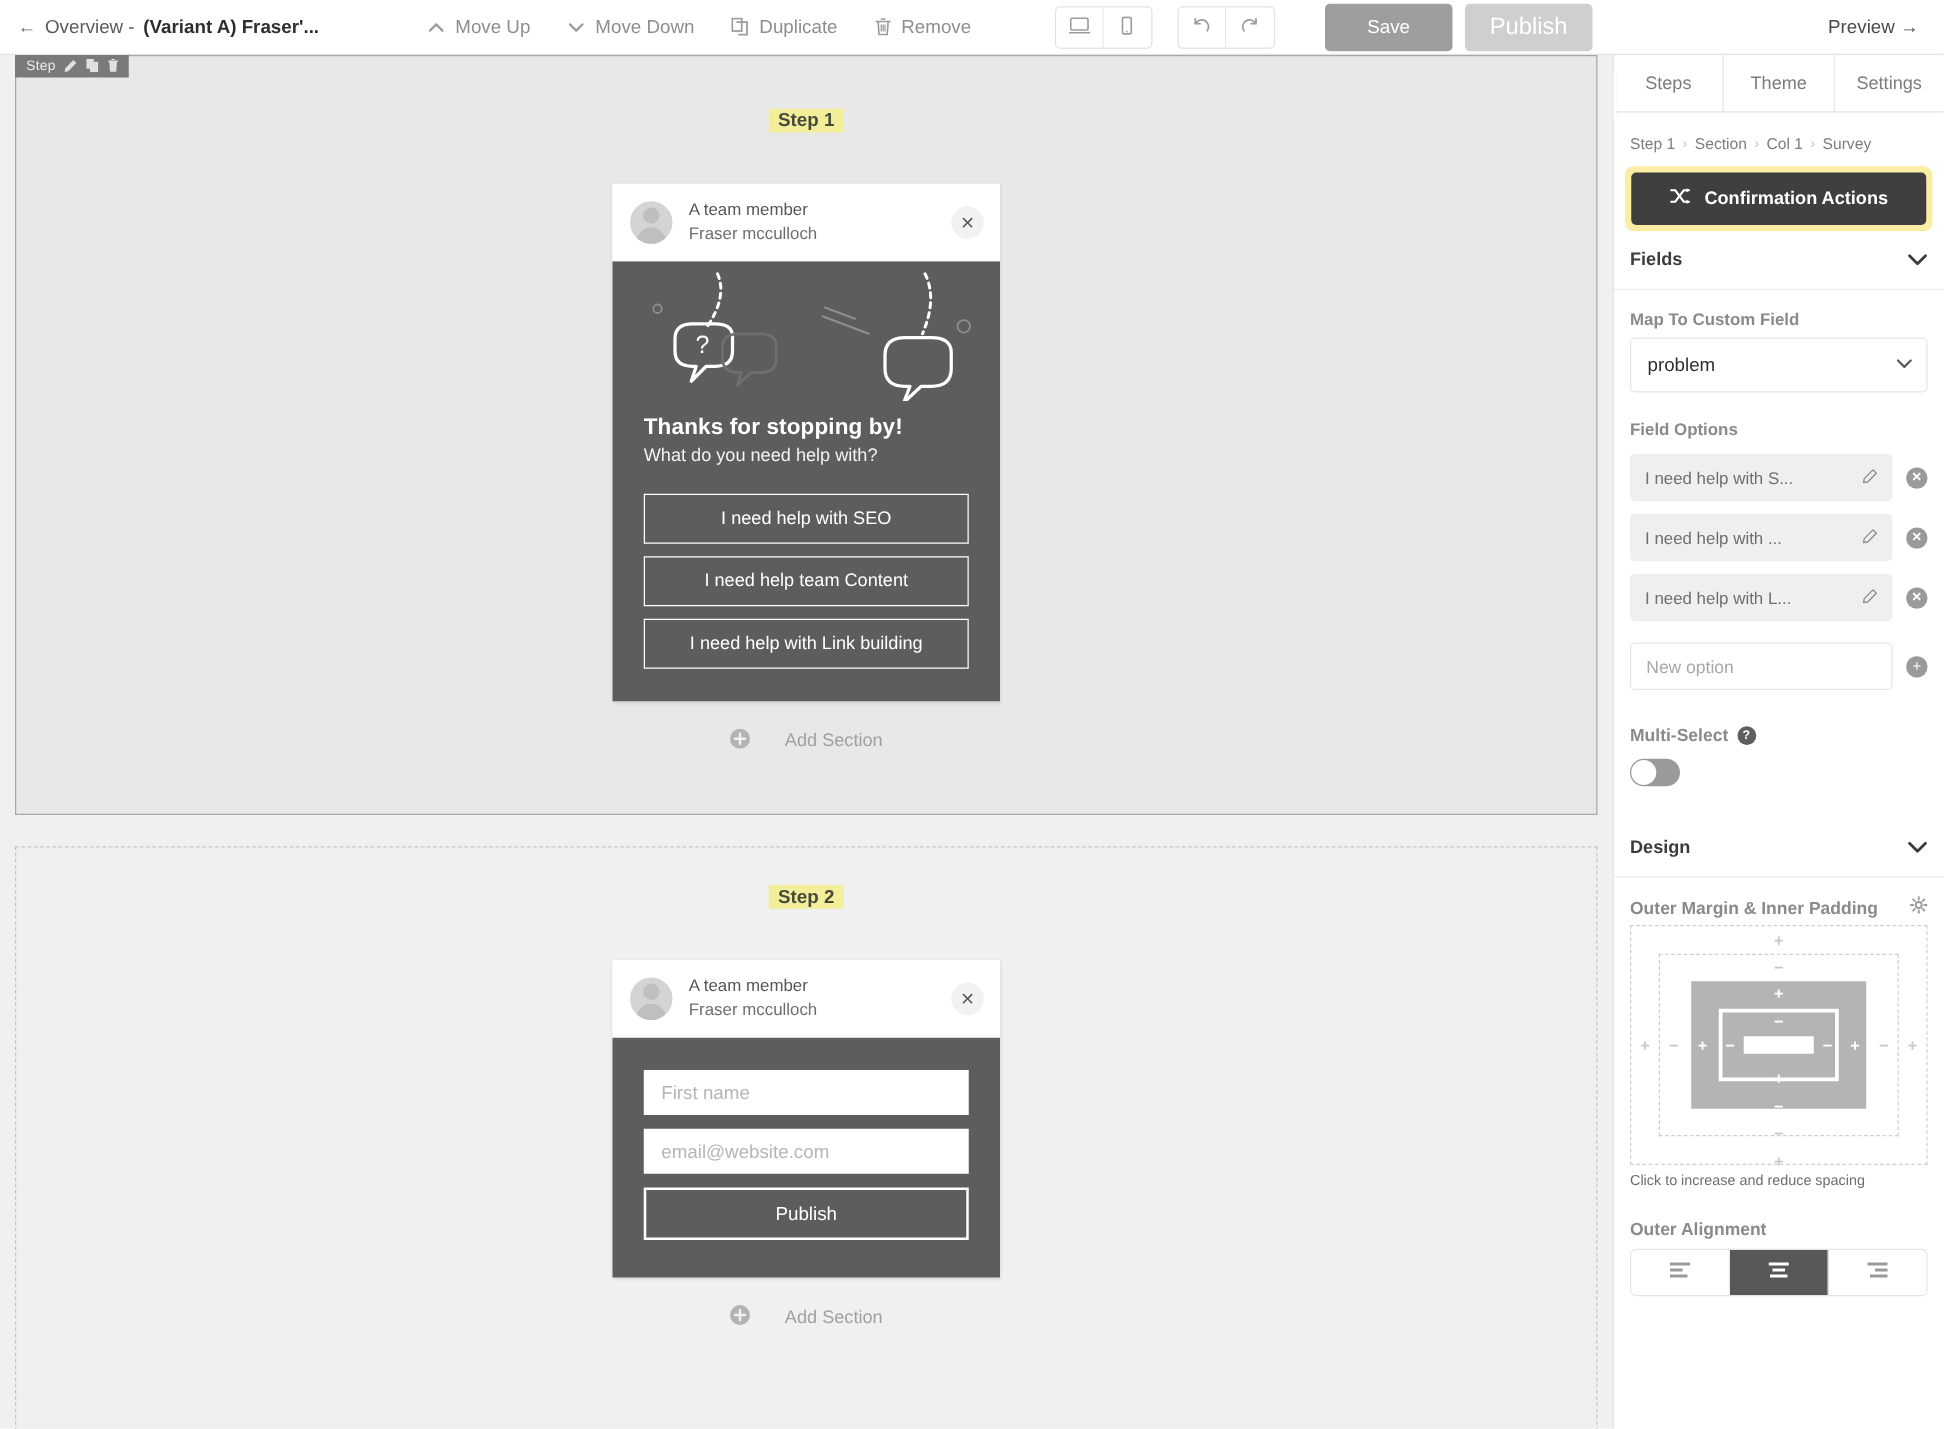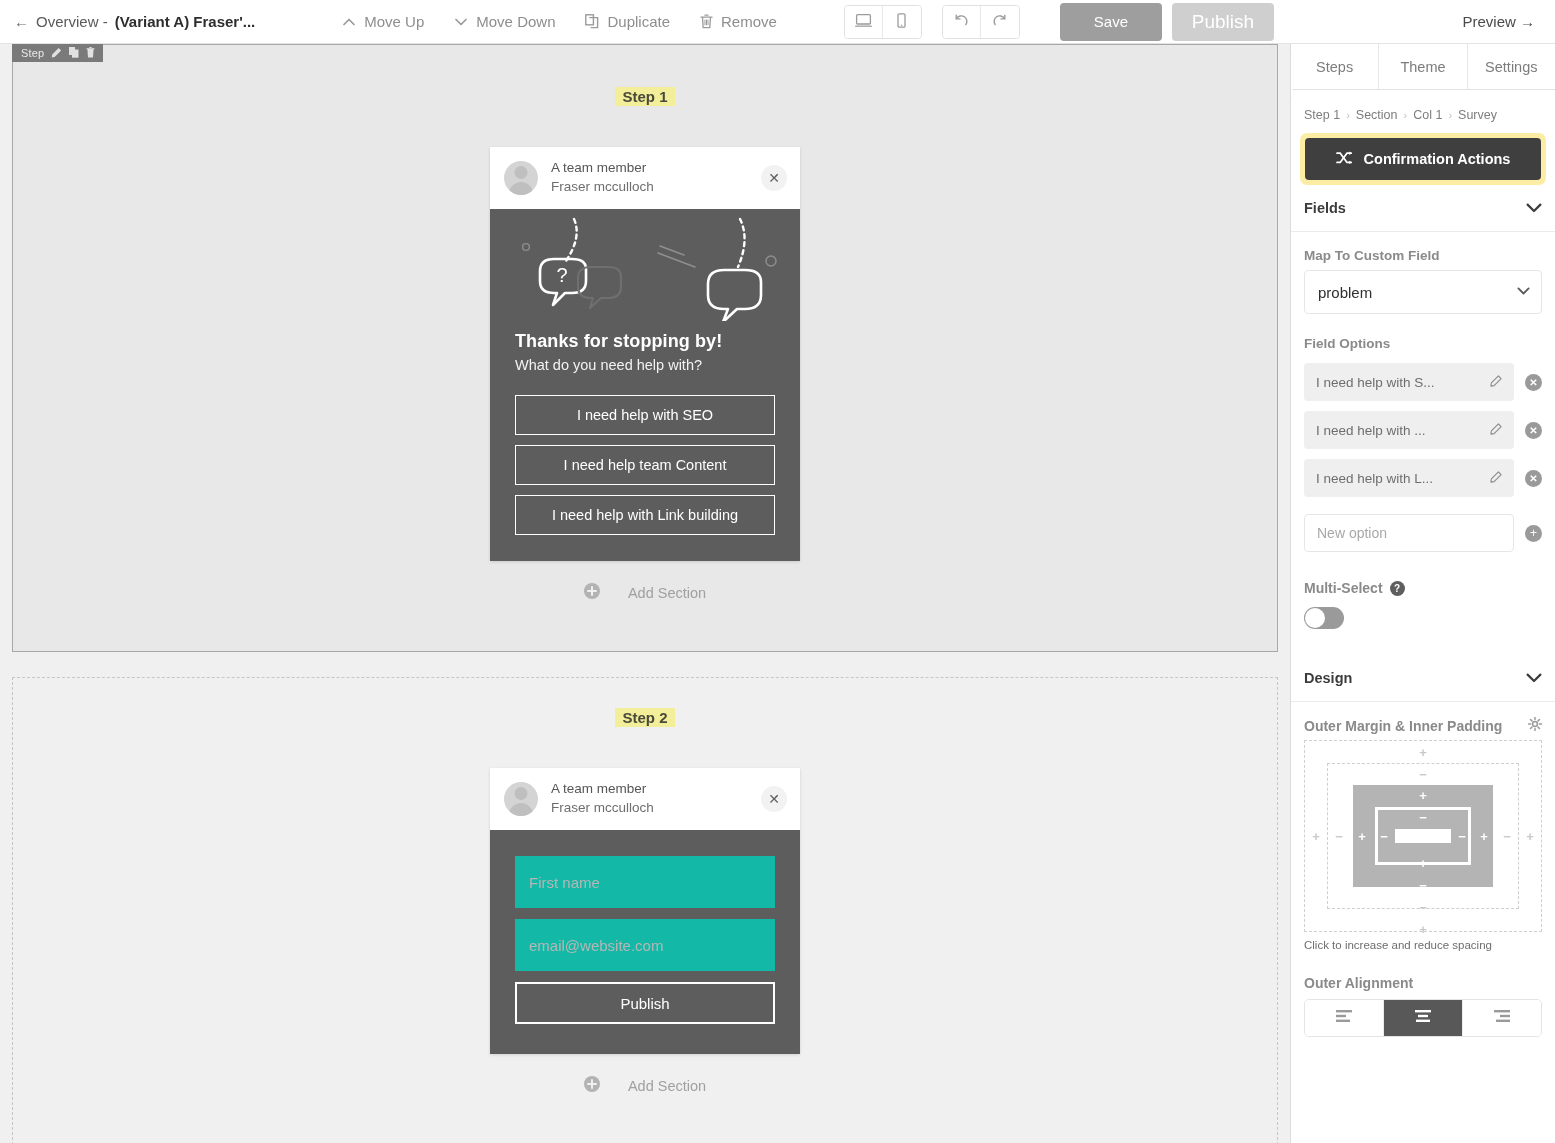--- a/index.html
+++ b/index.html
@@ -139,21 +139,21 @@
   .opt-list { padding: 22px 25px 26px 25px; display: flex; flex-direction: column; gap: 10px; }
   .opt-btn {
     height: 40px; border: 1px solid #ffffff; background: transparent;
     color: #ffffff; font-size: 14.5px; cursor: pointer;
     display: flex; align-items: center; justify-content: center;
     font-family: "Liberation Sans", sans-serif;
   }
 
   .form-list { padding: 26px 25px 30px 25px; display: flex; flex-direction: column; gap: 11px; }
   .form-input {
-    height: 52px; background: #14b8a6; border: none; padding: 0 14px;
+    height: 36px; background: #ffffff; border: none; padding: 0 14px;
     font-size: 15px; color: #444; font-family: "Liberation Sans", sans-serif;
   }
   .form-input::placeholder { color: #b6b6b6; }
   .submit-btn {
     height: 42px; border: 2px solid #ffffff; background: transparent;
     color: #ffffff; font-size: 15px; cursor: pointer;
     font-family: "Liberation Sans", sans-serif;
   }
 
   .add-section {

